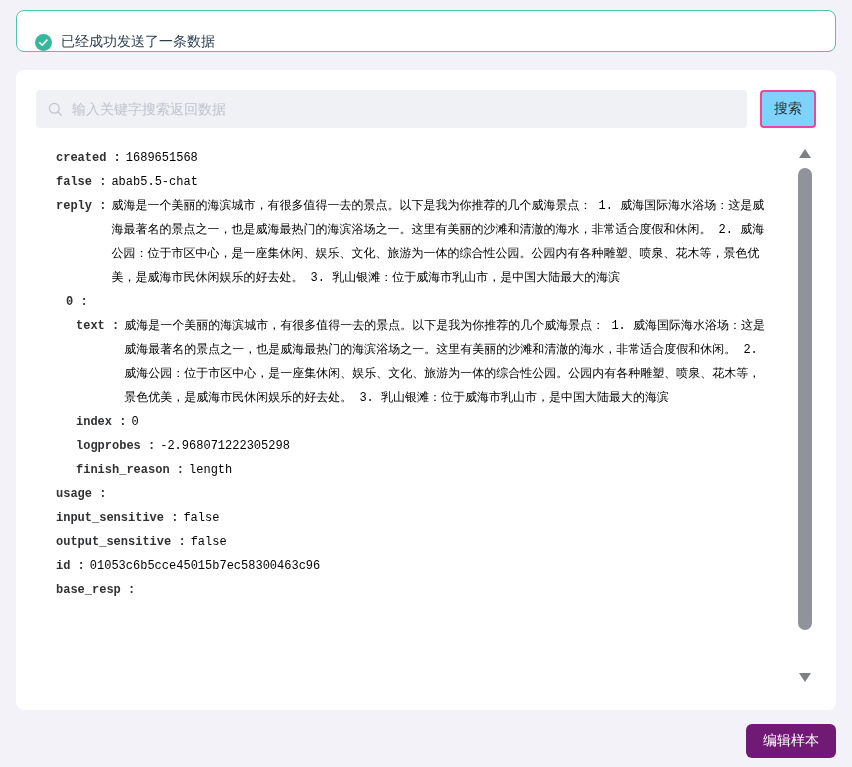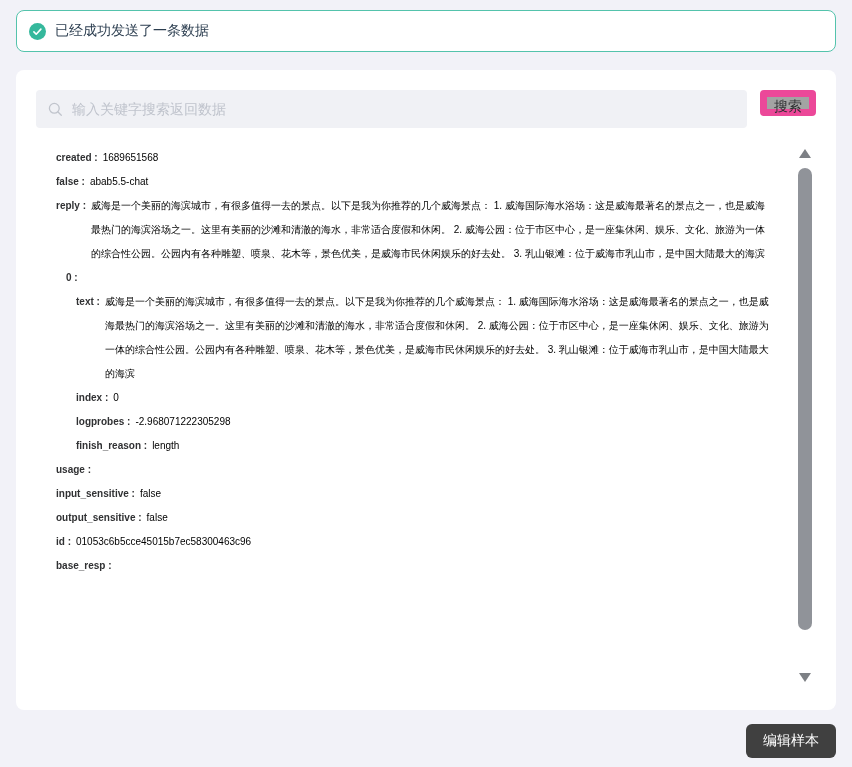--- a/index.html
+++ b/index.html
@@ -7,21 +7,21 @@
   body {
     width:852px; height:767px; position:relative;
     background:#f2f2f8;
     font-family:"Liberation Sans","DejaVu Sans",sans-serif;
     overflow:hidden;
   }
   
   .toast {
     position:absolute; left:16px; right:16px; top:10px; height:42px;
     background:#ffffff; border:1px solid #54c3ac; border-radius:8px;
-    display:flex; align-items:center; padding-left:12px; gap:9px;
+    display:flex; align-items:flex-end; padding-left:18px; gap:9px;
   }
   .toast-icon {
     width:17px; height:17px; flex:none; display:flex;
     align-items:center; justify-content:center;
   }
   .toast-msg { font-size:14px; color:#2c3e50; font-weight:500; }
   
   .card {
     position:absolute; left:16px; right:16px; top:70px; height:640px;
     background:#ffffff; border-radius:8px; padding:20px 20px 12px 20px;
@@ -32,29 +32,29 @@
     display:flex; align-items:center; padding:0 12px; gap:7px;
   }
   .search-box svg { flex:none; display:block; }
   .search-box input {
     flex:1; border:none; outline:none; background:transparent;
     font-size:14px; color:#303133;
     font-family:"Liberation Sans","DejaVu Sans",sans-serif;
   }
   .search-box input::placeholder { color:#bfc3cc; }
   .search-btn {
-    width:56px; height:26px; flex:none;
-    background:#a3a3a3; border:7px solid #ec4899; border-radius:4px;
+    width:56px; height:38px; flex:none;
+    background:#7dd3fc; border:2px solid #ec4899; border-radius:4px;
     font-size:14px; color:#303133; cursor:pointer;
     font-family:"Liberation Sans","DejaVu Sans",sans-serif;
   }
   
   .data-pane { position:relative; margin-top:18px; height:552px; }
   .rows { margin:0 44px 0 20px; }
-  .row { display:flex; font-size:10px; line-height:24px; }
+  .row { display:flex; font-size:12px; line-height:24px;font-family:Liberation Mono, monospace; }
   .row .key { font-weight:bold; color:#303133; white-space:nowrap; margin-right:5px; }
   .row .val { color:#000000; flex:1; min-width:0; }
   .row.lvl1 { padding-left:10px; }
   .row.lvl2 { padding-left:20px; }
   
   .scrollbar { position:absolute; right:3px; top:3px; width:16px; height:536px; }
   .sb-up {
     position:absolute; top:0; left:2px; width:0; height:0; cursor:pointer;
     border-left:6px solid transparent; border-right:6px solid transparent;
     border-bottom:9px solid #7d8085;
@@ -64,21 +64,21 @@
     background:#909399; border-radius:7px; cursor:pointer;
   }
   .sb-down {
     position:absolute; top:524px; left:2px; width:0; height:0; cursor:pointer;
     border-left:6px solid transparent; border-right:6px solid transparent;
     border-top:9px solid #7d8085;
   }
   
   .edit-btn {
     position:absolute; right:16px; top:724px; height:34px; padding:0 17px;
-    background:#404040; color:#ffffff; border:none; border-radius:6px;
+    background:#701a75; color:#ffffff; border:none; border-radius:6px;
     font-size:14px; cursor:pointer;
     font-family:"Liberation Sans","DejaVu Sans",sans-serif;
   }
 </style>
 </head>
 <body>
 
 <div class="toast">
   <span class="toast-icon">
     <svg width="17" height="17" viewBox="0 0 17 17">

